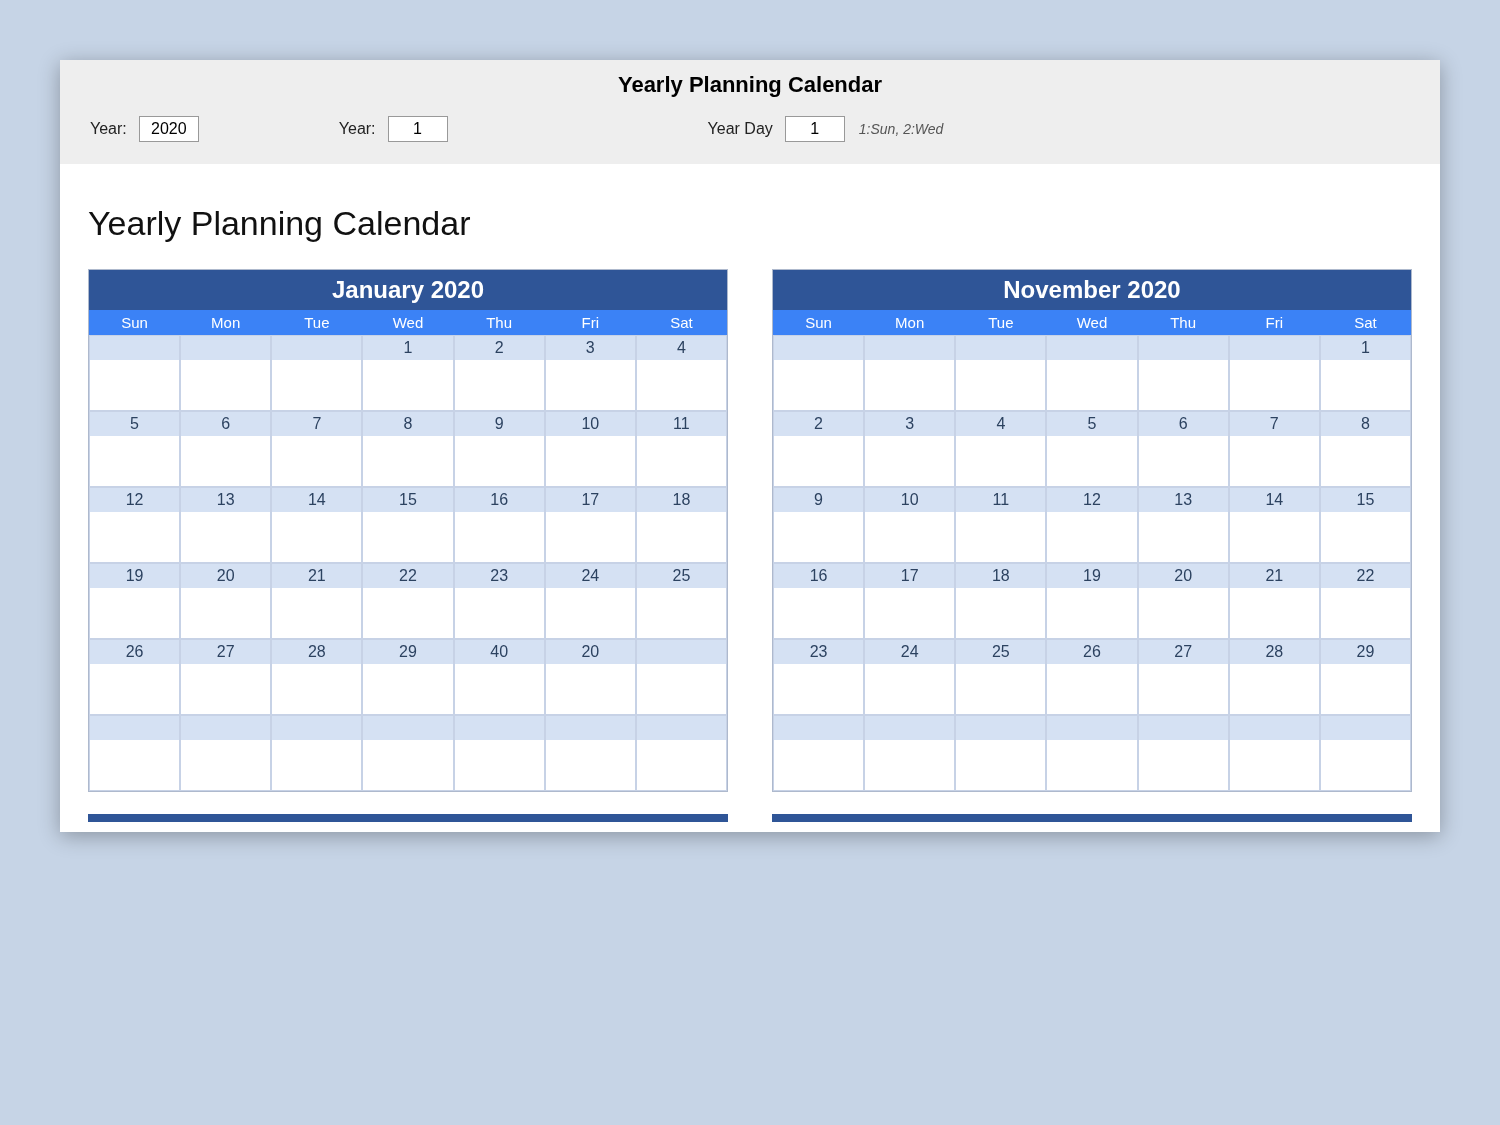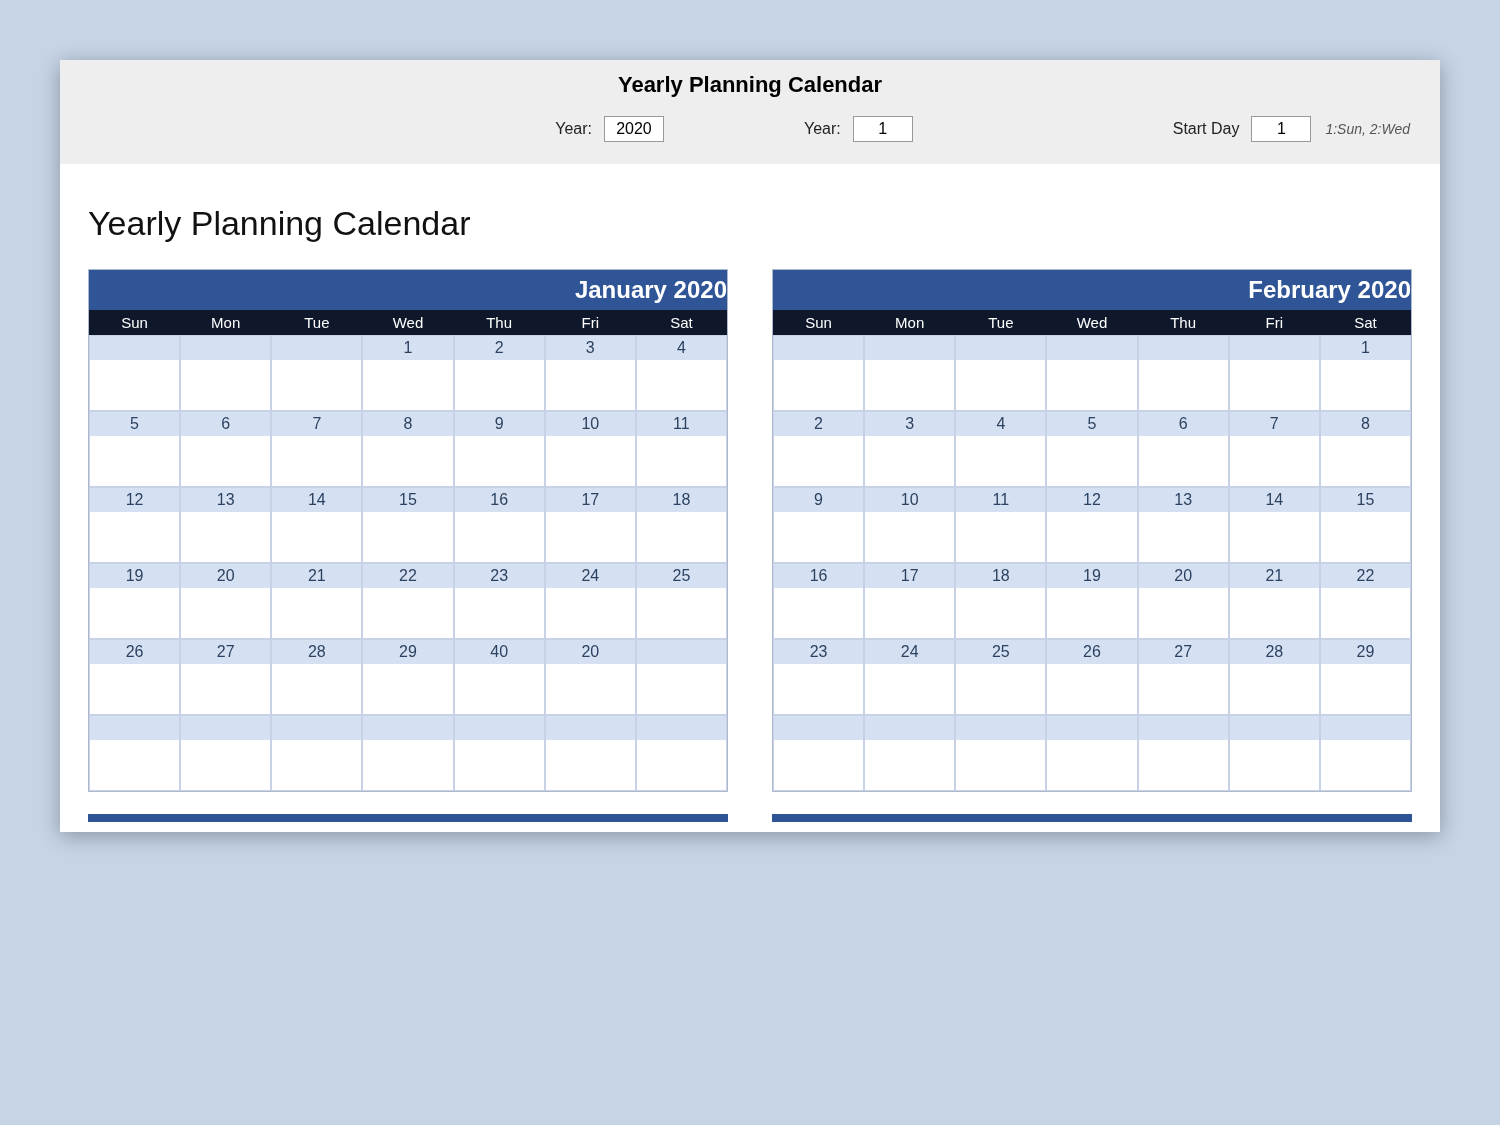--- a/index.html
+++ b/index.html
@@ -22,21 +22,20 @@
     font-weight: bold;
     color: #000;
     margin-bottom: 18px;
   }
   .controls {
     display: flex;
     align-items: center;
     gap: 10px;
     font-size: 16px;
     color: #222;
-    justify-content: flex-end;
   }
   .controls .label { margin-right: 2px; }
   .controls input {
     border: 1px solid #999;
     background: #fff;
     font-size: 16px;
     text-align: center;
     padding: 3px 0;
     font-family: inherit;
   }
@@ -62,26 +61,26 @@
   }
   .month {
     flex: 1;
     border: 1px solid #aeb9cd;
   }
   .month-header {
     background: #2f5597;
     color: #fff;
     font-weight: bold;
     font-size: 24px;
-    text-align: right;
+    text-align: center;
     padding: 6px 0;
   }
   .dow-row {
     display: flex;
-    background: #0f172a;
+    background: #3b82f6;
   }
   .dow {
     flex: 1;
     color: #fff;
     font-size: 15px;
     text-align: center;
     padding: 4px 0;
   }
   .weeks { }
   .week-row { display: flex; }
@@ -116,21 +115,21 @@
 
   <div class="config-bar">
     <h2>Yearly Planning Calendar</h2>
     <div class="controls">
       <span class="label">Year:</span>
       <input class="year-input" value="2020" style="">
       <span class="gap-1"></span>
       <span class="label">Year:</span>
       <input class="month-input" value="1" style="">
       <span class="gap-2"></span>
-      <span class="label">Start Day</span>
+      <span class="label">Year Day</span>
       <input class="start-input" value="1" style="">
       <span class="hint">1:Sun, 2:Wed</span>
     </div>
   </div>
 
   <div class="content">
     <h1>Yearly Planning Calendar</h1>
 
     <div class="months">
       <div class="month">
@@ -321,21 +320,21 @@
                 <div class="day-body"></div>
               </div>
               <div class="day-cell">
                 <div class="day-num"></div>
                 <div class="day-body"></div>
               </div>
             </div>
           </div>
         </div>
       <div class="month">
-          <div class="month-header">February 2020</div>
+          <div class="month-header">November 2020</div>
           <div class="dow-row">
             <div class="dow">Sun</div>
             <div class="dow">Mon</div>
             <div class="dow">Tue</div>
             <div class="dow">Wed</div>
             <div class="dow">Thu</div>
             <div class="dow">Fri</div>
             <div class="dow">Sat</div>
           </div>
           <div class="weeks">

